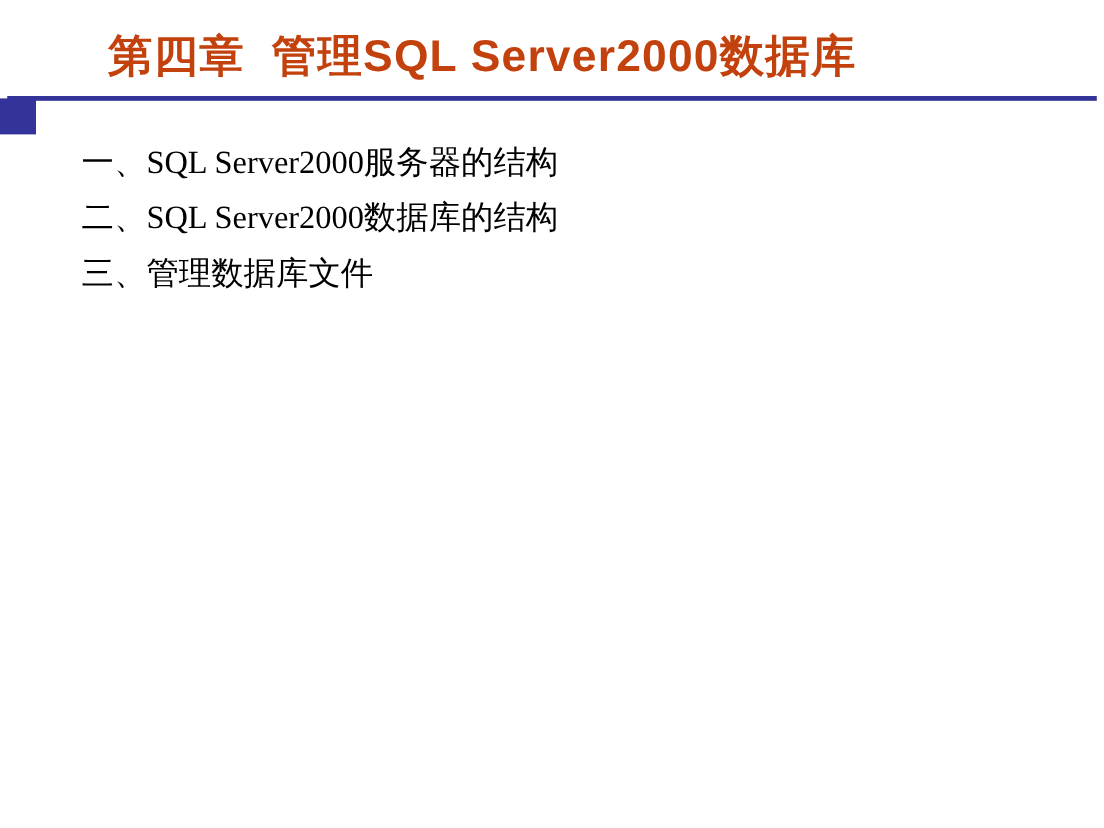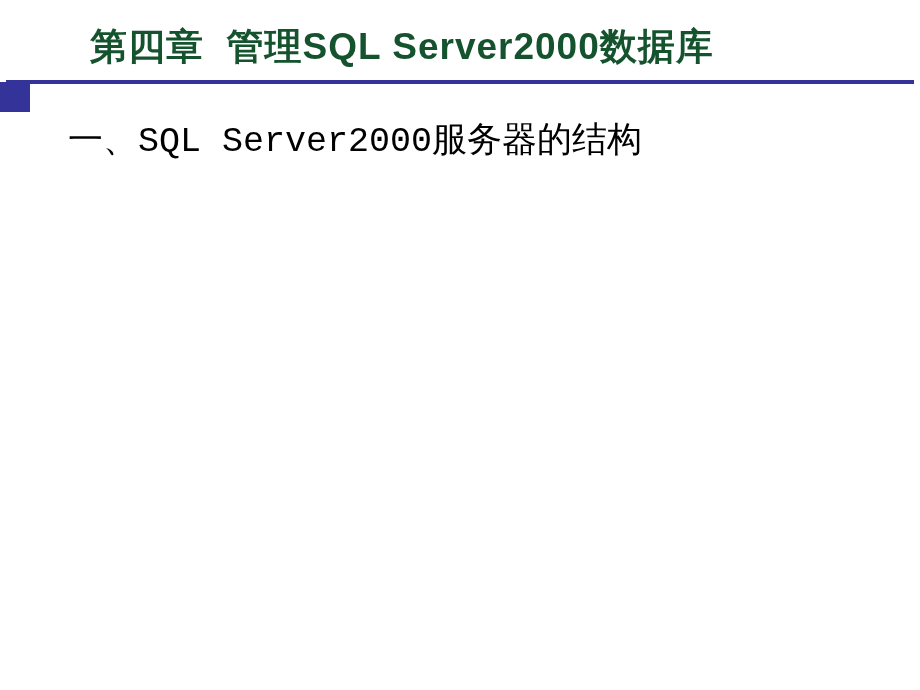--- a/index.html
+++ b/index.html
@@ -21,21 +21,21 @@
       position: relative;
     }
     .title-area {
       padding-top: 22px;
       padding-left: 90px;
       padding-right: 20px;
     }
     .title {
       font-size: 37px;
       font-weight: bold;
-      color: #14532d;
+      color: #c2410c;
       font-family: "SimHei", "黑体", "Microsoft YaHei", sans-serif;
       letter-spacing: 1px;
       white-space: pre;
     }
     .accent-square {
       position: absolute;
       left: 0px;
       top: 82px;
       width: 30px;
       height: 30px;
@@ -47,31 +47,33 @@
       top: 80px;
       width: 908px;
       height: 4px;
       background: #333399;
     }
     .content-area {
       padding-top: 40px;
       padding-left: 68px;
     }
     .list-item {
-      font-size: 35px;
+      font-size: 27px;
       color: #000000;
       line-height: 1.72;
-      font-family: Liberation Mono, monospace;
+      font-family: Liberation Serif, serif;
     }
   </style>
 </head>
 <body>
 
 <div class="slide">
   <div class="title-area">
     <h1 class="title">第四章  管理SQL Server2000数据库</h1>
   </div>
   <div class="accent-square"></div>
   <div class="underline"></div>
   <div class="content-area">
     <div class="list-item">一、SQL Server2000服务器的结构</div>
+    <div class="list-item">二、SQL Server2000数据库的结构</div>
+    <div class="list-item">三、管理数据库文件</div>
   </div>
 </div>
 
 </body></html>

